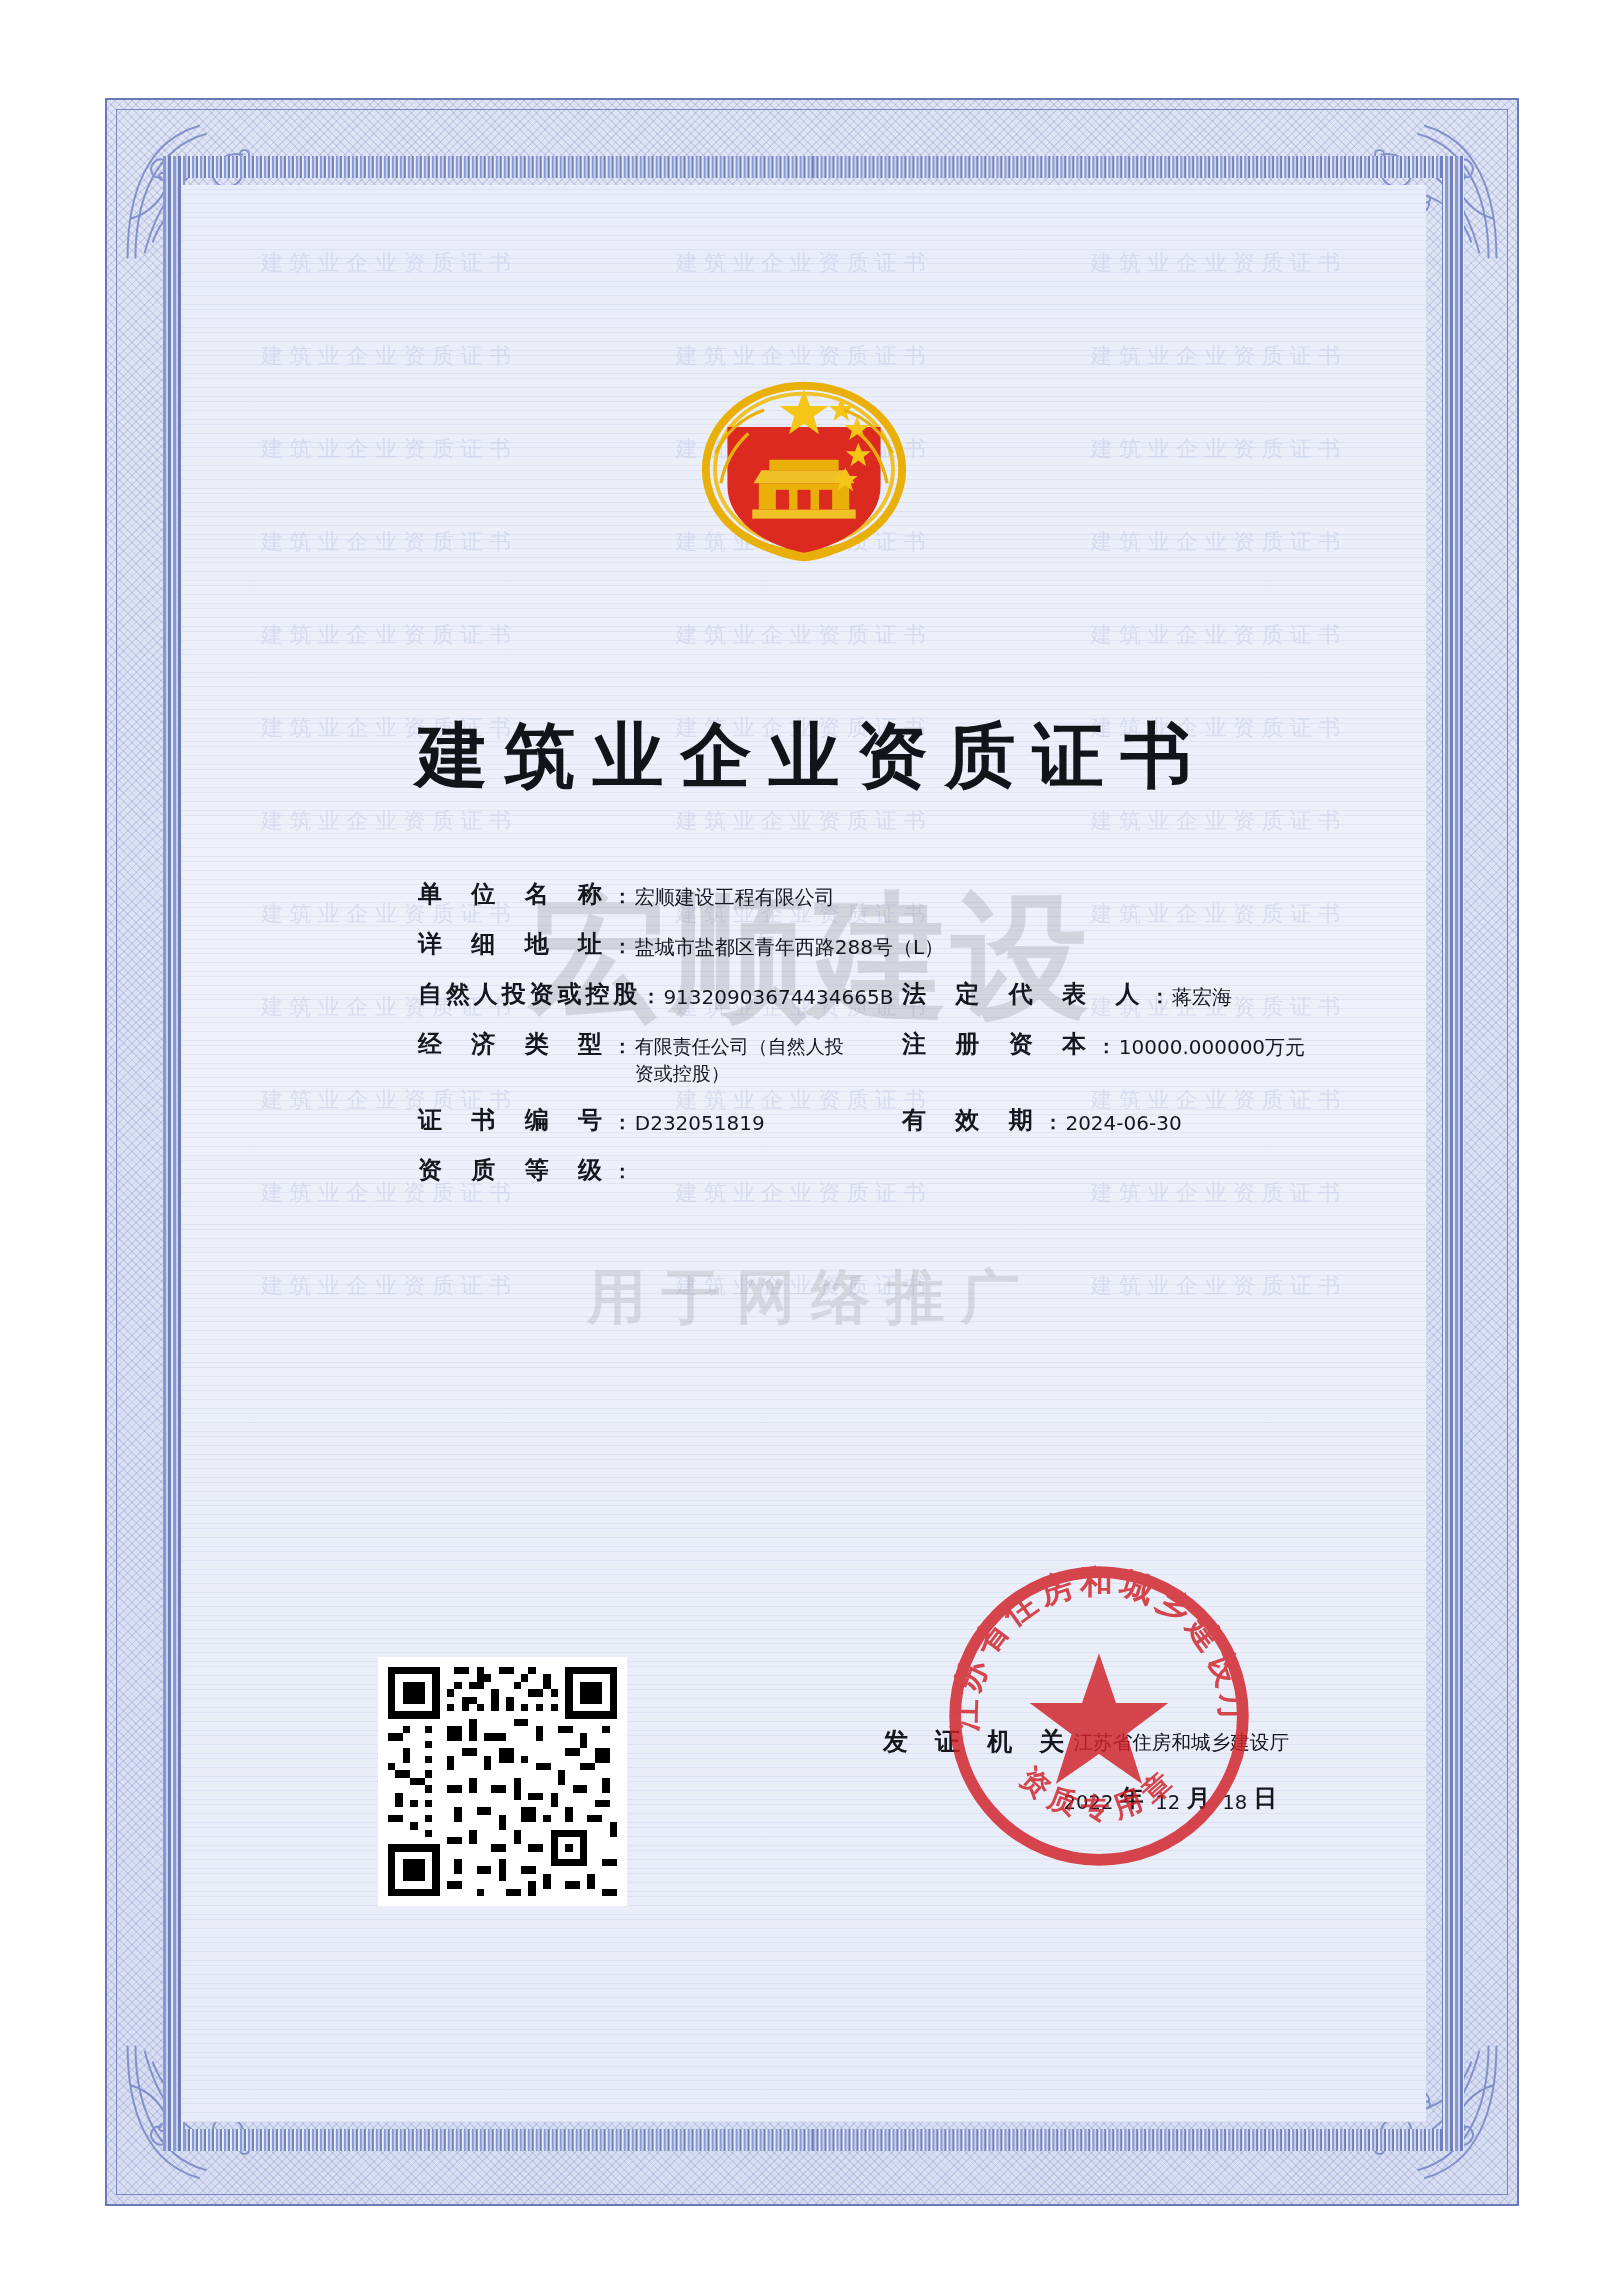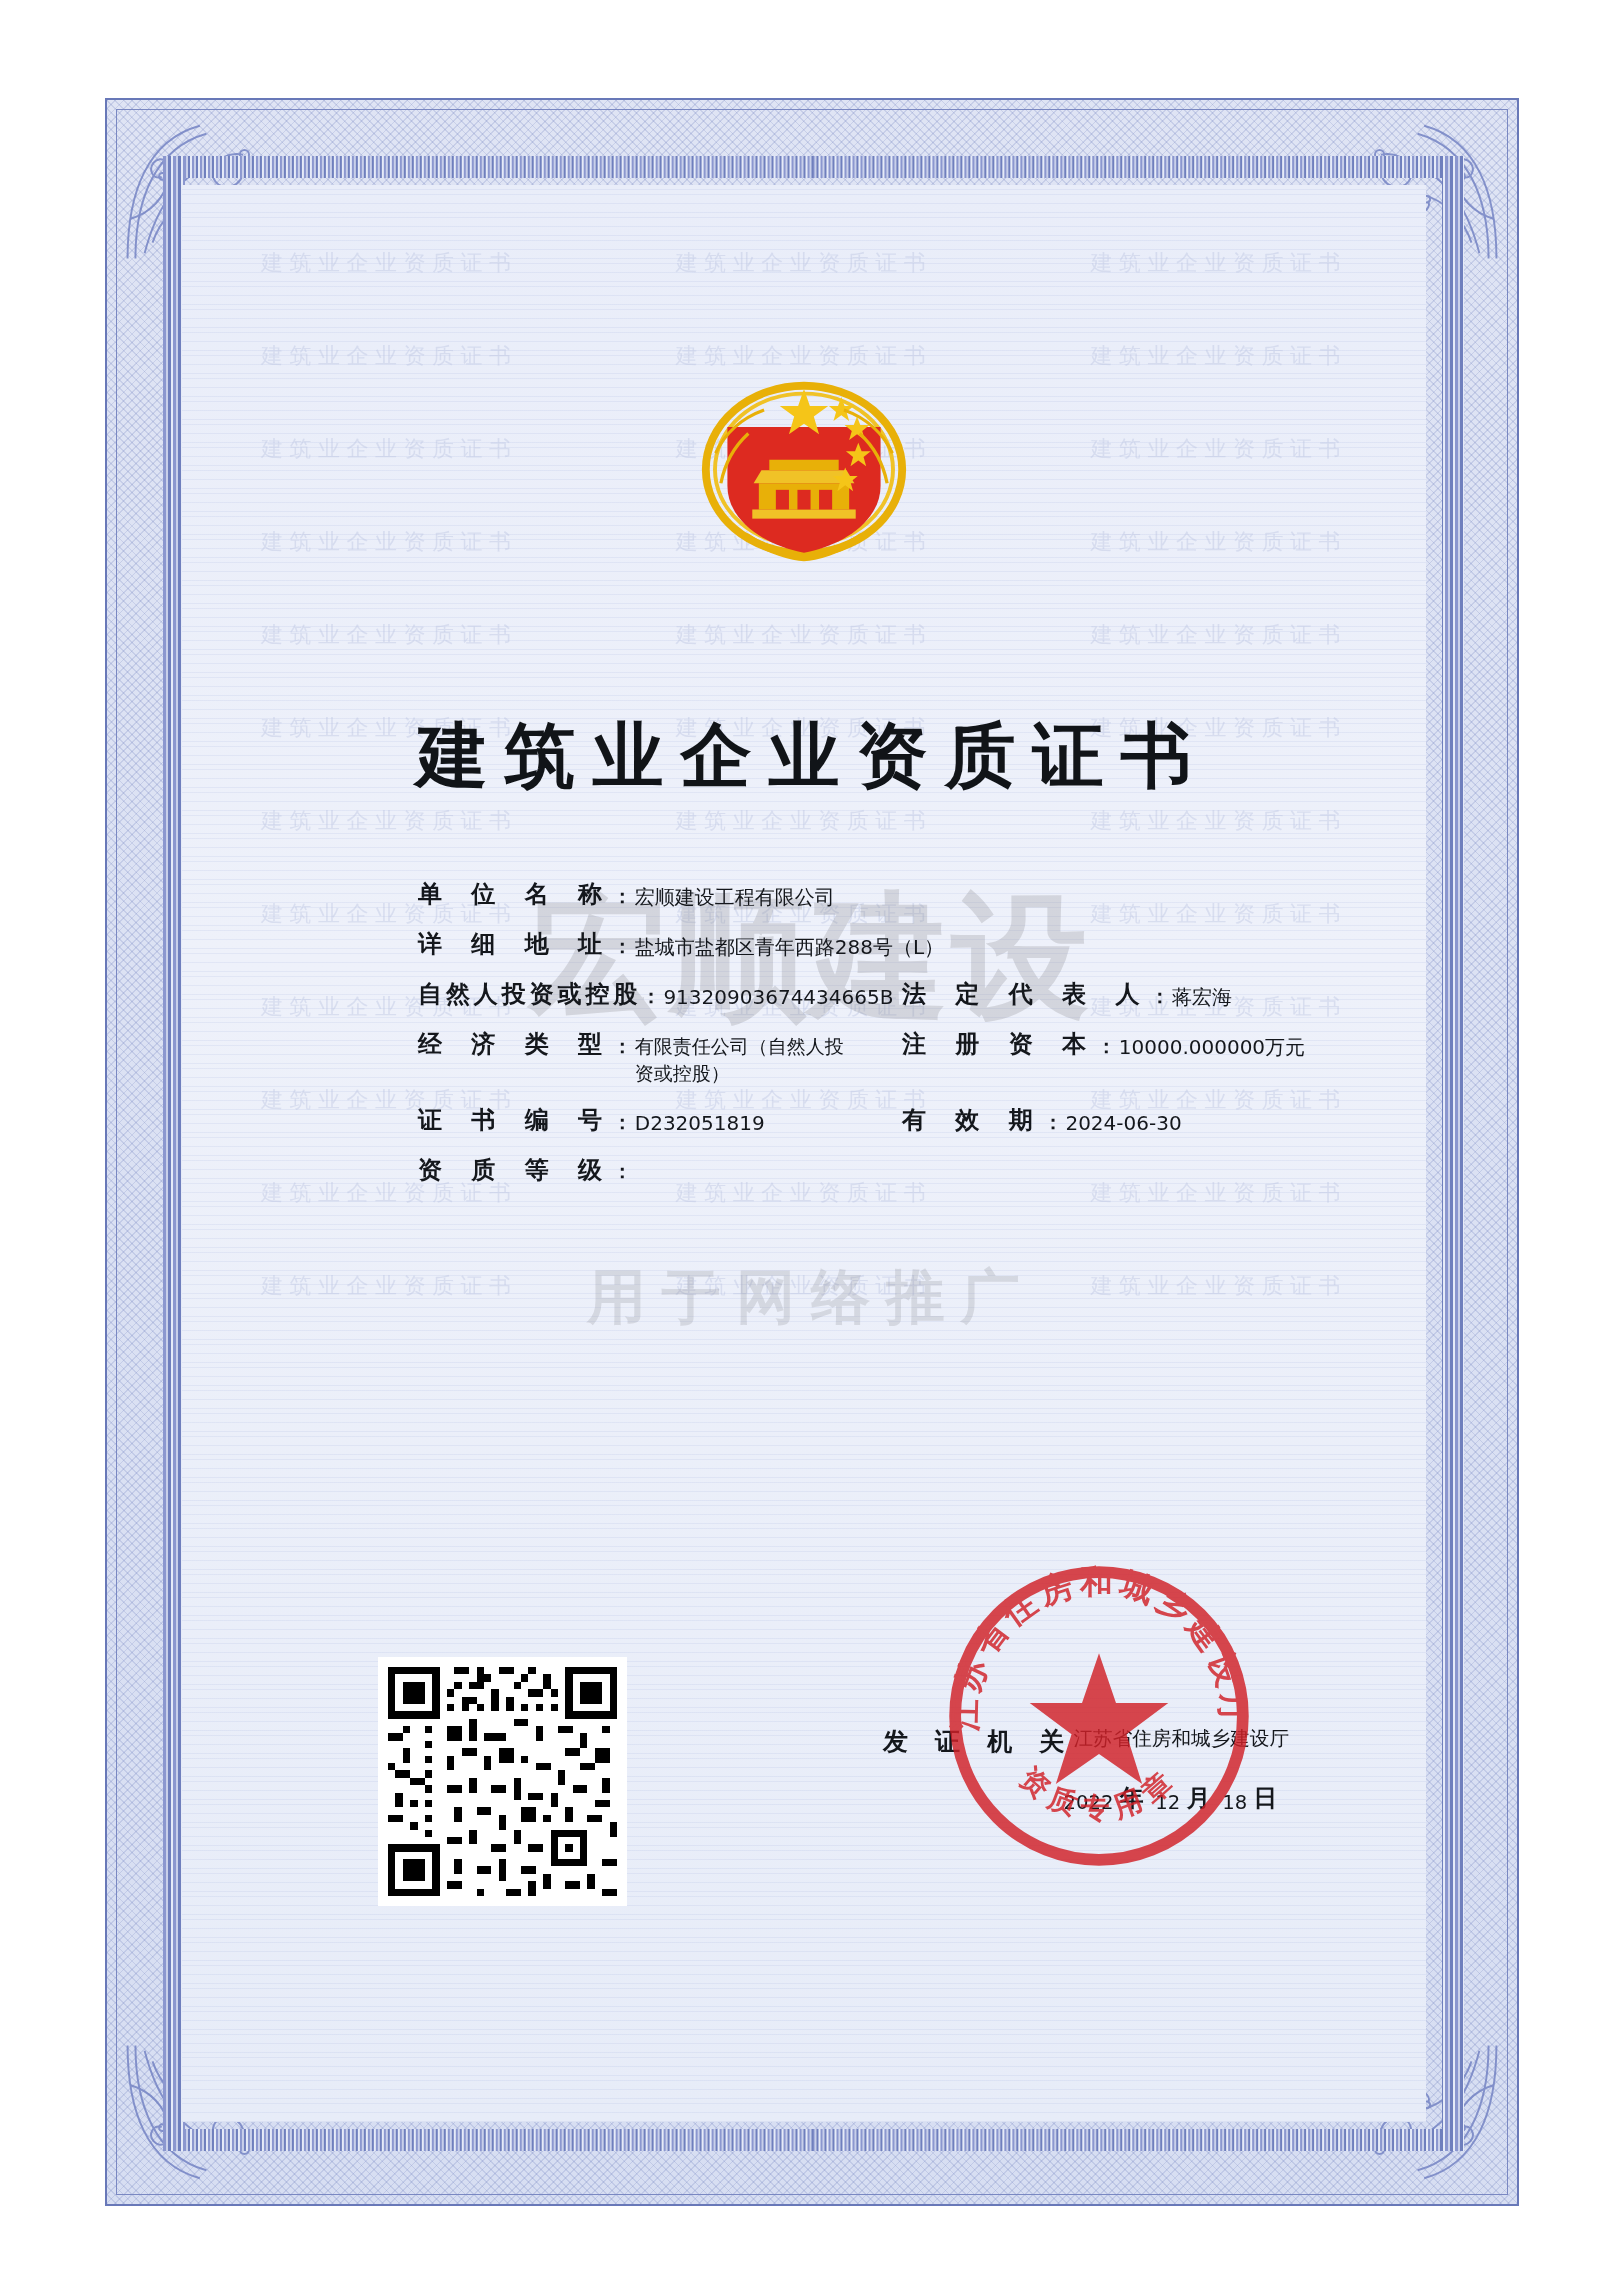--- a/index.html
+++ b/index.html
@@ -223,21 +223,21 @@
   .issuer {
     position: absolute;
     right: 137px;
     bottom: 308px;
     width: 497px;
     font-family: "DejaVu Sans", sans-serif;
     color: #14171c;
   }
   .issuer-row {
     display: flex;
-    align-items: flex-start;
+    align-items: flex-end;
     justify-content: flex-end;
     margin-bottom: 23.6px;
   }
   .issuer-label {
     font-size: 25px;
     font-weight: bold;
     letter-spacing: 9.2px;
     white-space: nowrap;
   }
   .issuer-value {

